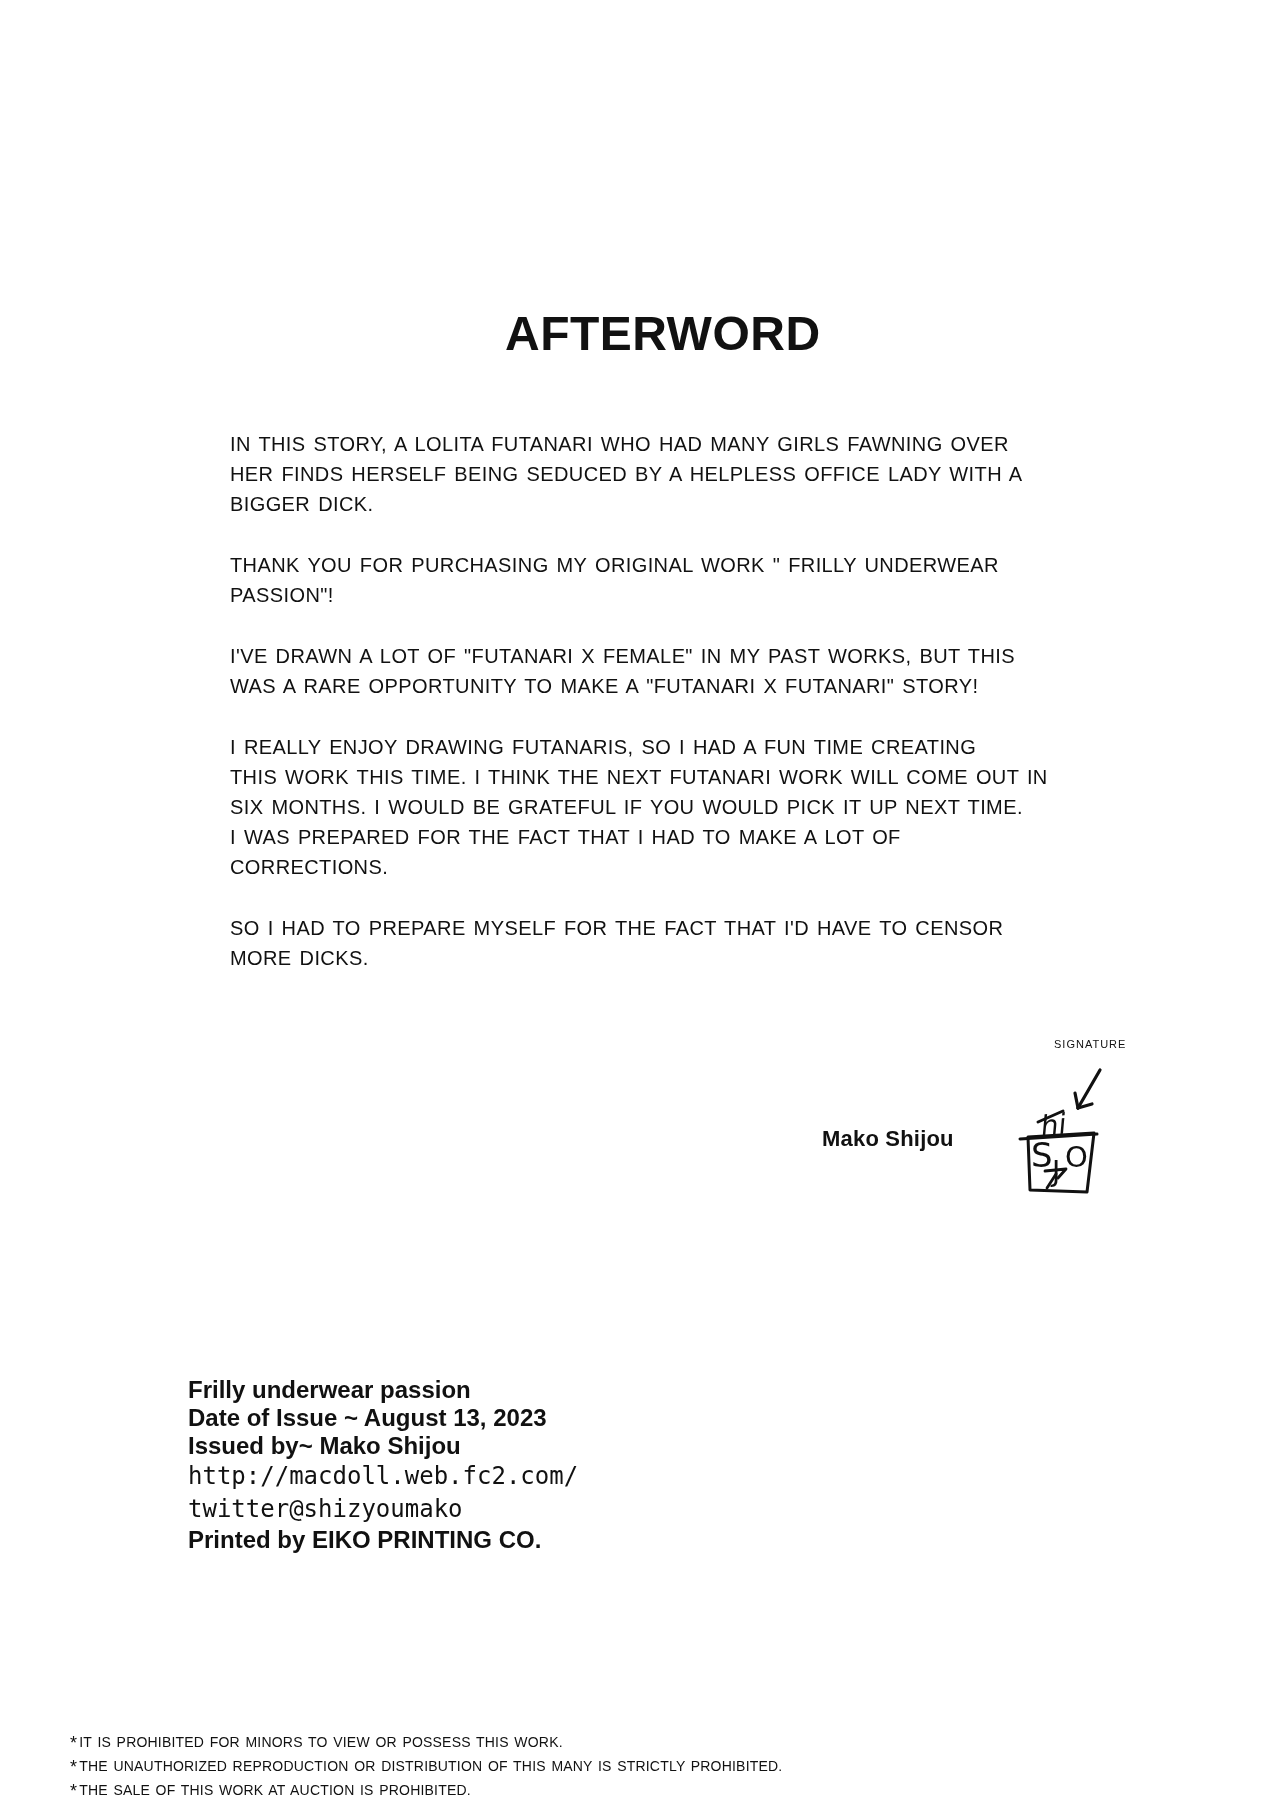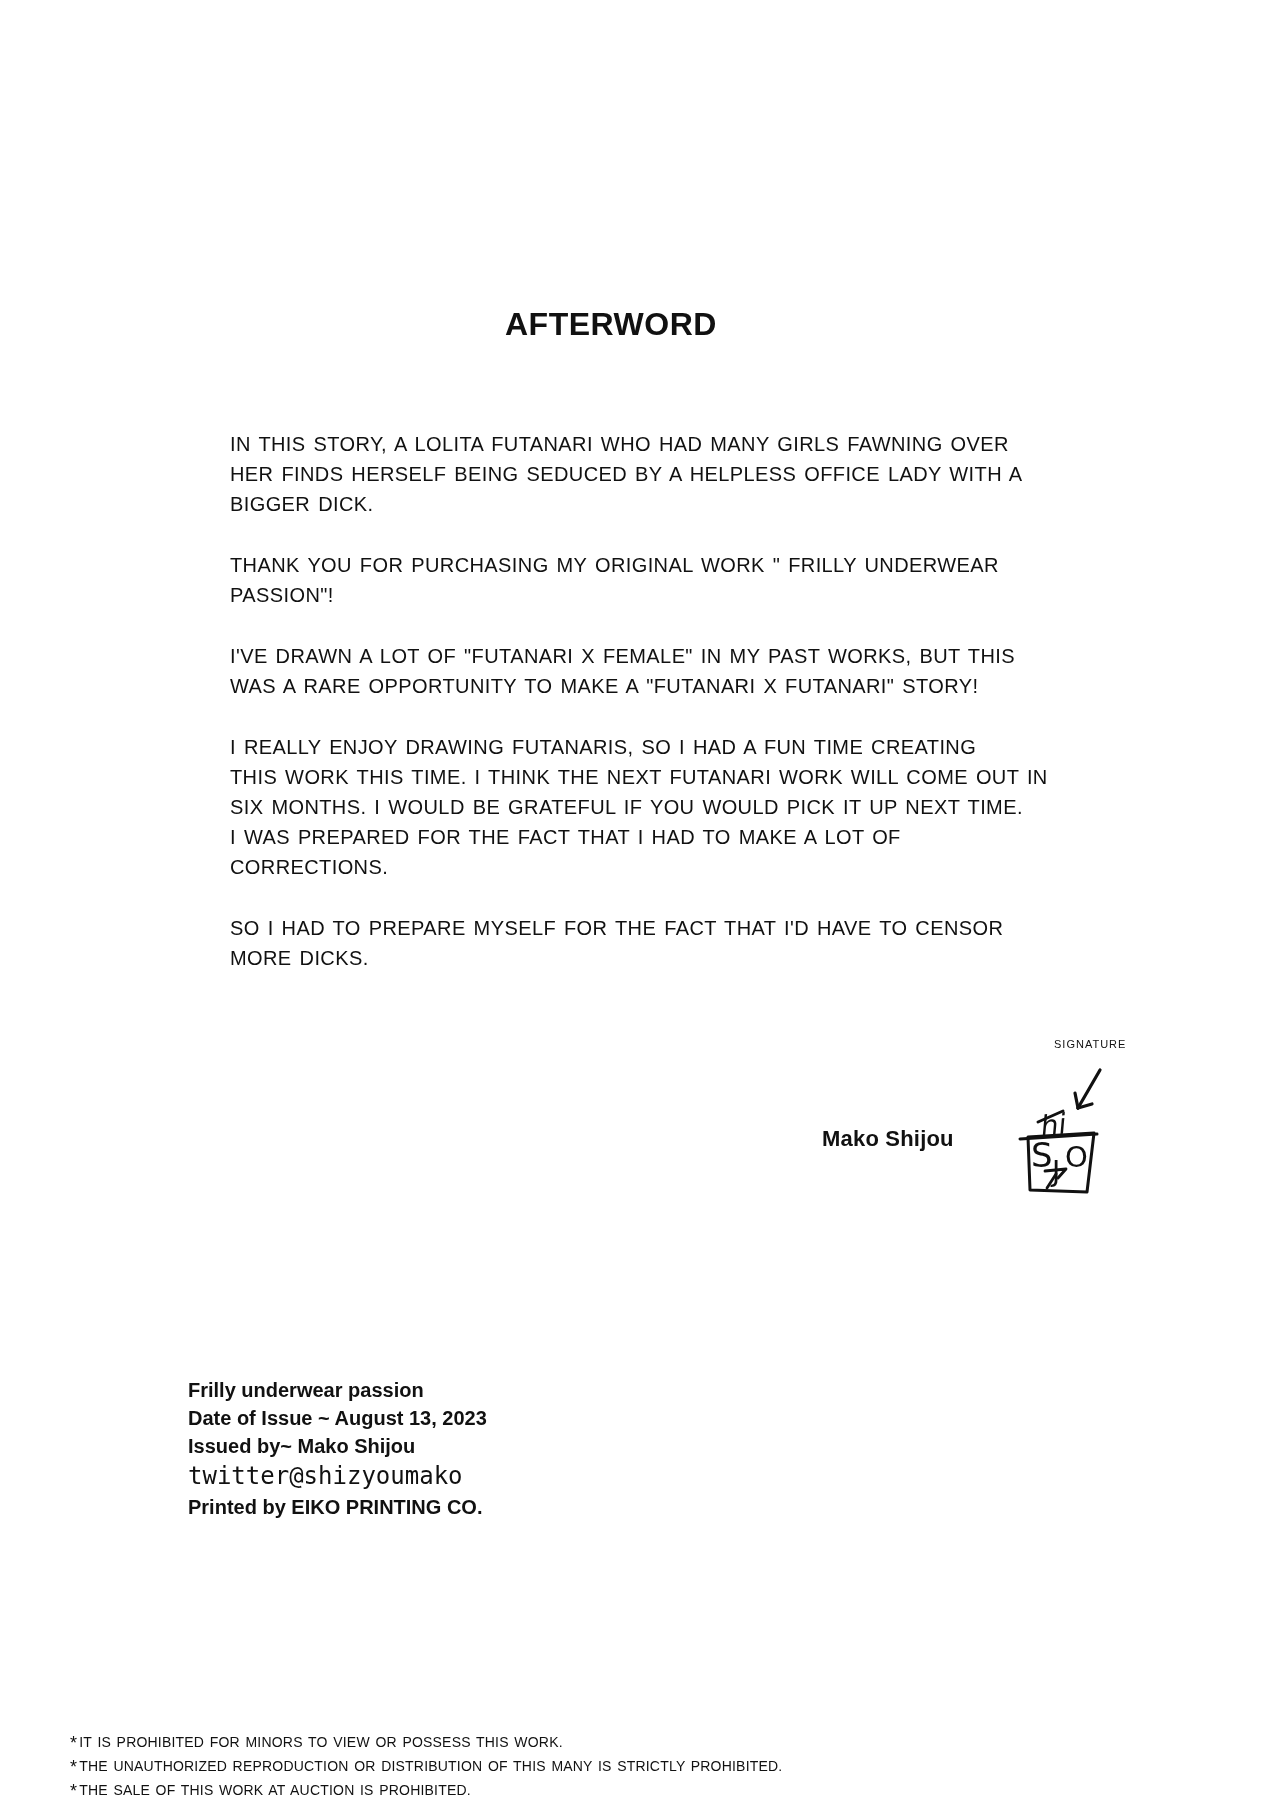--- a/index.html
+++ b/index.html
@@ -16,21 +16,21 @@
   
   .comic {
     font-family: "Liberation Sans", sans-serif;
     color: #111;
     letter-spacing: 0.4px;
   }
   .page-title {
     position: absolute;
     left: 505px;
     top: 306px;
-    font-size: 32px;
+    font-size: 48px;
     font-weight: 700;
     letter-spacing: 0.5px;
     white-space: nowrap;
   }
   .body-text {
     position: absolute;
     left: 230px;
     top: 429px;
     width: 836px;
   }
@@ -73,21 +73,21 @@
     stroke: none;
   }
   .colophon {
     position: absolute;
     left: 188px;
     top: 1376px;
   }
   .colophon .bold-line {
     font-family: "Liberation Sans", sans-serif;
     font-weight: 700;
-    font-size: 20px;
+    font-size: 24px;
     line-height: 28px;
     white-space: nowrap;
   }
   .colophon .mono-line {
     font-family: "DejaVu Sans Mono", "Liberation Mono", monospace;
     font-weight: 400;
     font-size: 24px;
     line-height: 33px;
     white-space: nowrap;
   }
@@ -160,20 +160,21 @@
     <g stroke="#111" stroke-width="2.8" fill="none" stroke-linecap="round" stroke-linejoin="round">
       <path d="M40,113 L61,111 L53,120"></path>
       <path d="M51,116 L42,130"></path>
     </g>
   </svg>
 
   <div class="colophon">
     <div class="bold-line">Frilly underwear passion</div>
     <div class="bold-line">Date of Issue ~ August 13, 2023</div>
     <div class="bold-line">Issued by~ Mako Shijou</div>
+    <div class="mono-line">http://macdoll.web.fc2.com/</div>
     <div class="mono-line">twitter@shizyoumako</div>
     <div class="bold-line">Printed by EIKO PRINTING CO.</div>
   </div>
 
   <div class="footer-notes">
     <div class="note comic"><span class="mark">*</span><span>IT IS PROHIBITED FOR MINORS TO VIEW OR POSSESS THIS WORK.</span></div>
     <div class="note comic"><span class="mark">*</span><span>THE UNAUTHORIZED REPRODUCTION OR DISTRIBUTION OF THIS MANY IS STRICTLY PROHIBITED.</span></div>
     <div class="note comic"><span class="mark">*</span><span>THE SALE OF THIS WORK AT AUCTION IS PROHIBITED.</span></div>
   </div>
 

